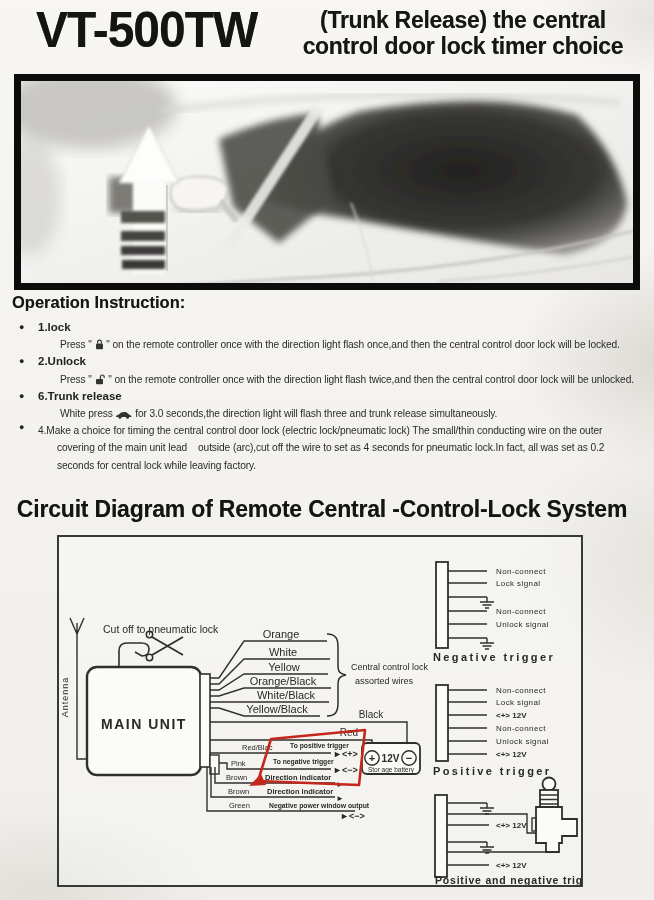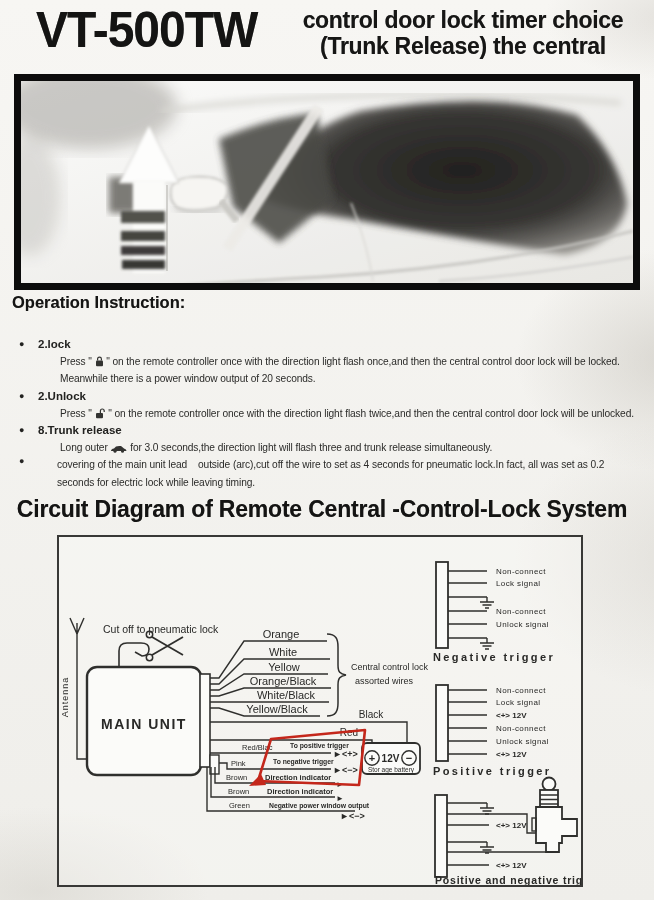--- a/index.html
+++ b/index.html
@@ -24,21 +24,21 @@
     font-size:23px;font-weight:700;line-height:26px;color:#161615;
     letter-spacing:-.3px;text-shadow:0 0 .5px rgba(0,0,0,.45);
   }
   .photo-frame{
     position:absolute;left:14px;top:74px;width:626px;height:216px;
     border:7px solid #0c0c0c;box-sizing:border-box;background:#f2f1ee;
   }
   .photo-frame svg{display:block;}
   .instructions{position:absolute;left:12px;top:293px;width:636px;}
   .instructions h2{
-    margin:0 0 24px 0;font-size:16.5px;font-weight:700;color:#151514;
+    margin:0 0 7px 0;font-size:16.5px;font-weight:700;color:#151514;
     text-shadow:0 0 .4px rgba(0,0,0,.4);
   }
   .irow{position:relative;font-size:11.5px;font-weight:700;line-height:17.2px;padding-left:26px;color:#222220;}
   .irow .bullet{position:absolute;left:7px;top:0;font-size:9px;}
   .iline{font-size:10.2px;font-weight:400;line-height:17.2px;padding-left:48px;
     letter-spacing:-.1px;color:#2b2b29;white-space:pre-wrap;}
   .iline4{font-size:10.2px;font-weight:400;line-height:17.2px;padding-left:26px;
     letter-spacing:-.1px;color:#2b2b29;white-space:pre-wrap;}
   .iline4.cont{padding-left:45px;}
   .irow4{position:relative;}
@@ -60,22 +60,22 @@
   .w{stroke:#2f2f2d;stroke-width:1.4;fill:none;}
   .box{stroke:#2f2f2d;stroke-width:2;fill:#fbfbf9;}
 </style>
 </head>
 <body>
 
 <div class="page">
 
   <h1 class="model-title">VT-500TW</h1>
   <div class="subtitle">
+    <div>(Trunk Release) the central</div>
     <div>control door lock timer choice</div>
-    <div>(Trunk Release) the central</div>
   </div>
 
   <div class="photo-frame">
     <svg width="612" height="202" viewBox="0 0 612 202">
       <defs>
         <linearGradient id="carBg" x1="0" y1="0" x2="1" y2="1">
           <stop offset="0" stop-color="#fbfbfa"></stop>
             <stop offset="1" stop-color="#e7e6e2"></stop>
         </linearGradient>
         <radialGradient id="glass" cx="0.55" cy="0.45" r="0.62">
@@ -123,51 +123,51 @@
       </g>
       <rect x="0" y="0" width="612" height="202" fill="#ffffff" opacity="0.05"></rect>
     </svg>
   </div>
 
   <section class="instructions">
     <h2>Operation Instruction:</h2>
 
     <div class="irow">
       <span class="bullet">●</span>
-      <span>2.lock</span>
+      <span>1.lock</span>
     </div>
     <div class="iline"><span>Press " </span><span class="ico"><svg width="9" height="11" viewBox="0 0 9 11">
             <rect x="1" y="4.6" width="7" height="5.6" rx="1" fill="#333331"></rect>
             <path d="M 2.6,4.6 V 3 a 1.9,1.9 0 0 1 3.8,0 V 4.6" fill="none" stroke="#333331" stroke-width="1.2"></path>
           </svg></span><span> " on the remote controller once with the direction light flash once,and then the central control door lock will be locked.</span></div>
-    <div class="iline">Meanwhile there is a power window output of 20 seconds.</div>
 
     <div class="irow">
       <span class="bullet">●</span>
       <span>2.Unlock</span>
     </div>
     <div class="iline"><span>Press " </span><span class="ico"><svg width="11" height="11" viewBox="0 0 11 11">
             <rect x="1" y="5" width="7" height="5.2" rx="1" fill="#333331"></rect>
             <path d="M 5.4,5 V 2.9 a 1.9,1.9 0 0 1 3.8,0 V 4" fill="none" stroke="#333331" stroke-width="1.2"></path>
           </svg></span><span> " on the remote controller once with the direction light flash twice,and then the central control door lock will be unlocked.</span></div>
 
     <div class="irow">
       <span class="bullet">●</span>
-      <span>8.Trunk release</span>
+      <span>6.Trunk release</span>
     </div>
-    <div class="iline"><span>Long outer </span><span class="ico"><svg width="17" height="9" viewBox="0 0 17 9">
+    <div class="iline"><span>White press </span><span class="ico"><svg width="17" height="9" viewBox="0 0 17 9">
             <path d="M 1,7 Q 1,5 4,4.5 L 6,2.4 Q 7,1.8 11,2 L 14,4.5 Q 16.5,5 16.5,7 Z" fill="#333331"></path>
             <circle cx="5" cy="7.3" r="1.5" fill="#333331"></circle>
             <circle cx="12.5" cy="7.3" r="1.5" fill="#333331"></circle>
           </svg></span><span> for 3.0 seconds,the direction light will flash three and trunk release simultaneously.</span></div>
 
     <div class="irow4">
       <span class="bullet">●</span>
+      <div class="iline4">4.Make a choice for timing the central control door lock (electric lock/pneumatic lock) The small/thin conducting wire on the outer</div>
       <div class="iline4 cont">covering of the main unit lead    outside (arc),cut off the wire to set as 4 seconds for pneumatic lock.In fact, all was set as 0.2</div>
-      <div class="iline4 cont">seconds for electric lock while leaving timing.</div>
+      <div class="iline4 cont">seconds for central lock while leaving factory.</div>
     </div>
   </section>
 
   <h2 class="diagram-heading">Circuit Diagram of Remote Central -Control-Lock System</h2>
 
   <div class="diagram-box">
     <svg width="522" height="348" viewBox="0 0 522 348">
 
       <g>
         <path class="w" d="M 18,95 L 18,222 L 28,222"></path>

